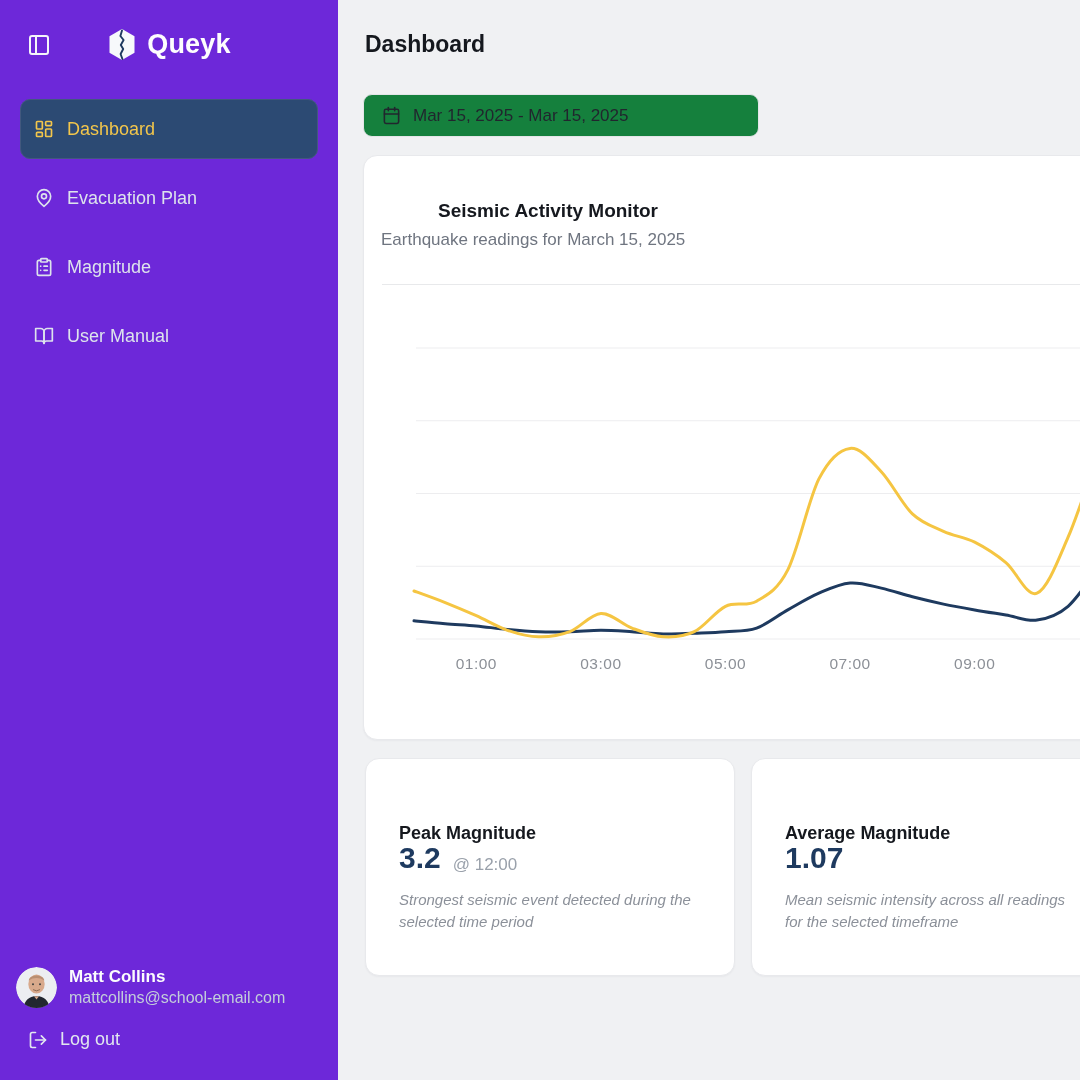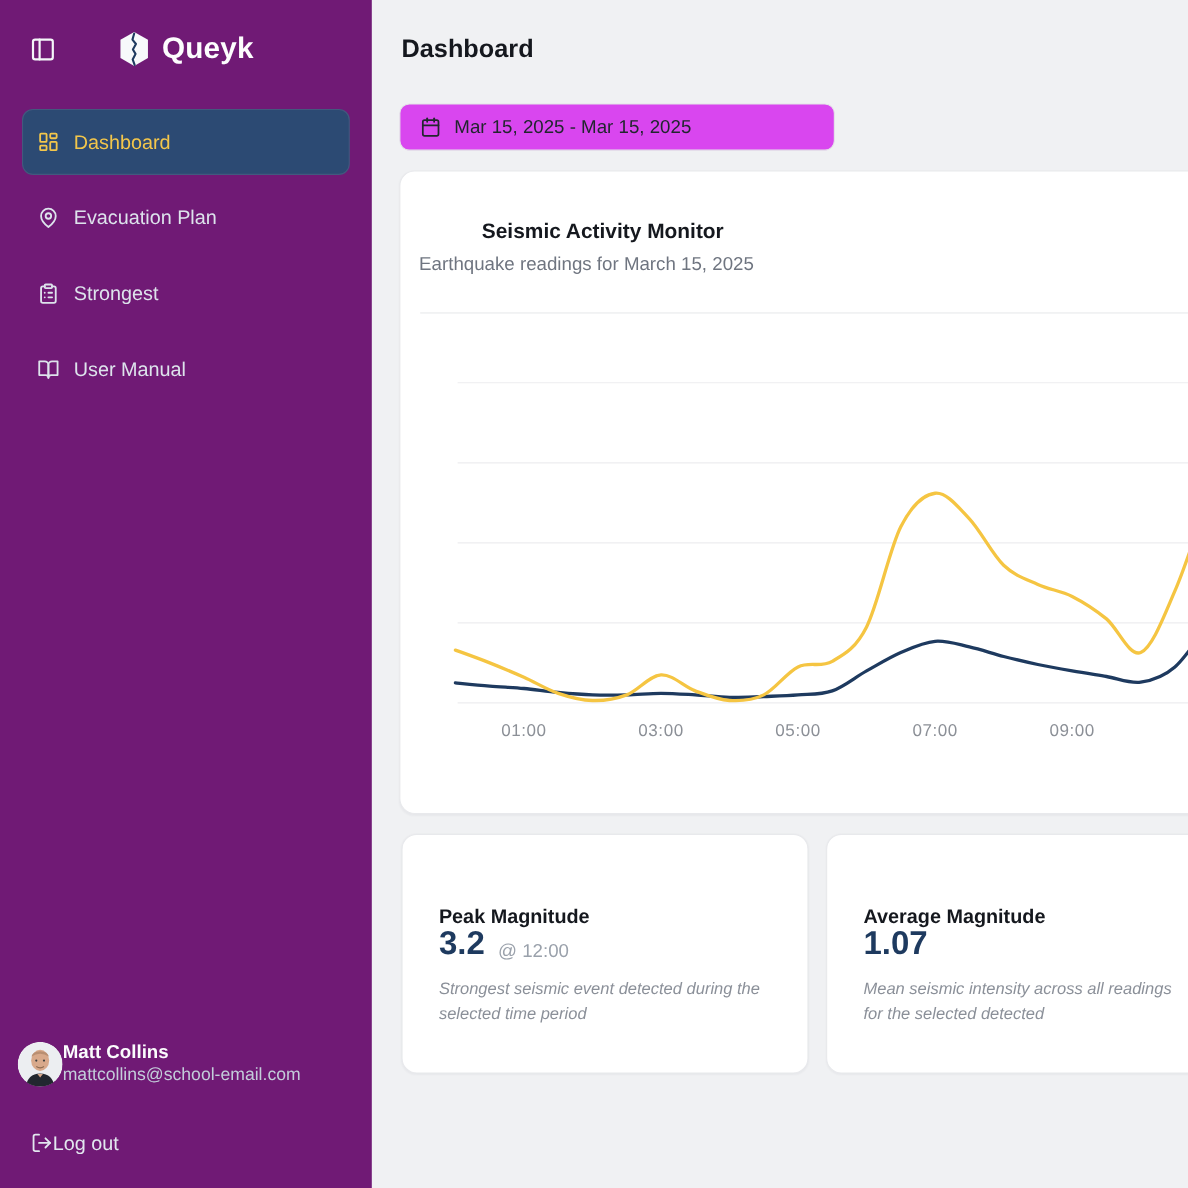--- a/index.html
+++ b/index.html
@@ -5,21 +5,21 @@
   * { margin:0; padding:0; box-sizing:border-box; }
   html,body { background:#d8d9db; }
   .screen {
     width:1080px; height:1080px; position:relative; overflow:hidden;
     background:#f0f1f3; font-family:"Liberation Sans", sans-serif;
     -webkit-font-smoothing:antialiased;
   }
   
   .sidebar {
     position:absolute; left:0; top:0; width:338px; height:1080px;
-    background:#701a75; color:#dde3ec; display:flex; flex-direction:column;
+    background:#6d28d9; color:#dde3ec; display:flex; flex-direction:column;
   }
   .sidebar-top { position:relative; height:99px; }
   .panel-toggle {
     position:absolute; left:22px; top:28px; width:34px; height:34px;
     background:transparent; border:none; color:#f4f6f9; cursor:pointer;
     display:flex; align-items:center; justify-content:center;
   }
   .logo {
     position:absolute; left:0; right:0; top:24px; height:40px;
     display:flex; align-items:center; justify-content:center; gap:10px;
@@ -30,38 +30,38 @@
     height:60px; border-radius:10px; display:flex; align-items:center; gap:13px;
     padding:0 13px; font-size:18px; font-weight:500; color:#dde3ec; cursor:pointer;
     border:1px solid transparent;
   }
   .nav-item .nav-icon { width:20px; height:20px; flex:0 0 20px; display:flex; }
   .nav-item.active {
     background:#2c4a73; border:1px solid #42597e; color:#f3c64b;
   }
   .sidebar-spacer { flex:1; }
   .user-row {
-    display:flex; align-items:center; padding:0 16px; margin-bottom:40px;
+    display:flex; align-items:center; gap:12px; padding:0 16px; margin-bottom:20px;
   }
   .avatar { width:41px; height:41px; border-radius:50%; overflow:hidden; flex:0 0 41px; }
   .user-name { font-size:17px; font-weight:700; color:#fbfcfd; line-height:1.25; }
   .user-email { font-size:16px; color:#c3cdda; line-height:1.35; }
   .logout-row {
-    display:flex; align-items:flex-start; gap:0; padding:0 28px; margin-bottom:30px;
+    display:flex; align-items:flex-end; gap:12px; padding:0 28px; margin-bottom:30px;
     font-size:18px; color:#e2e7ef; cursor:pointer; background:none; border:none;
     font-family:"Liberation Sans", sans-serif;
   }
   
   .main { position:absolute; left:338px; top:0; width:742px; height:1080px; }
   .page-title {
     position:absolute; left:27px; top:31px; font-size:23px; font-weight:700; color:#15181e;
   }
   .date-btn {
     position:absolute; left:25px; top:94px; width:396px; height:43px;
-    background:#d946ef; border:1px solid #e4e5e8; border-radius:9px;
+    background:#15803d; border:1px solid #e4e5e8; border-radius:9px;
     display:flex; align-items:center; gap:12px; padding:0 18px;
     font-size:17px; color:#21262e; font-family:"Liberation Sans", sans-serif; cursor:pointer;
   }
   .card {
     position:absolute; background:#ffffff; border:1px solid #e8e9ec; border-radius:14px;
     box-shadow:0 1px 2px rgba(16,24,40,.04);
   }
   .chart-card { left:25px; top:155px; width:762px; height:585px; overflow:hidden; }
   .chart-title { position:absolute; left:35px; top:44px; font-size:19px; font-weight:700; color:#15181e;margin-left:39px; }
   .chart-subtitle { position:absolute; left:17px; top:74px; font-size:17px; color:#6f7580; }
@@ -128,21 +128,21 @@
         <span class="nav-icon icon">
           <svg width="20" height="20" viewBox="0 0 24 24" fill="none" stroke="currentColor" stroke-width="2" stroke-linecap="round" stroke-linejoin="round">
             <rect x="8" y="2" width="8" height="4" rx="1"></rect>
             <path d="M16 4h2a2 2 0 0 1 2 2v14a2 2 0 0 1-2 2H6a2 2 0 0 1-2-2V6a2 2 0 0 1 2-2h2"></path>
             <path d="M12 11h4"></path>
               <path d="M12 16h4"></path>
               <path d="M8 11h.01"></path>
               <path d="M8 16h.01"></path>
           </svg>
         </span>
-        <span>Strongest</span>
+        <span>Magnitude</span>
       </div>
       <div class="nav-item">
         <span class="nav-icon icon">
           <svg width="20" height="20" viewBox="0 0 24 24" fill="none" stroke="currentColor" stroke-width="2" stroke-linecap="round" stroke-linejoin="round">
             <path d="M2 3h6a4 4 0 0 1 4 4v14a3 3 0 0 0-3-3H2z"></path>
             <path d="M22 3h-6a4 4 0 0 0-4 4v14a3 3 0 0 1 3-3h7z"></path>
           </svg>
         </span>
         <span>User Manual</span>
       </div>
@@ -225,16 +225,16 @@
       </div>
       <div class="stat-desc">Strongest seismic event detected during the selected time period</div>
     </section>
 
     <section class="card stat-card second">
       <div class="stat-title">Average Magnitude</div>
       <div class="stat-value-row">
         <span class="stat-value">1.07</span>
         <span class="stat-value-detail"></span>
       </div>
-      <div class="stat-desc">Mean seismic intensity across all readings for the selected detected</div>
+      <div class="stat-desc">Mean seismic intensity across all readings for the selected timeframe</div>
     </section>
   </main>
 </div>
 
 </body></html>

